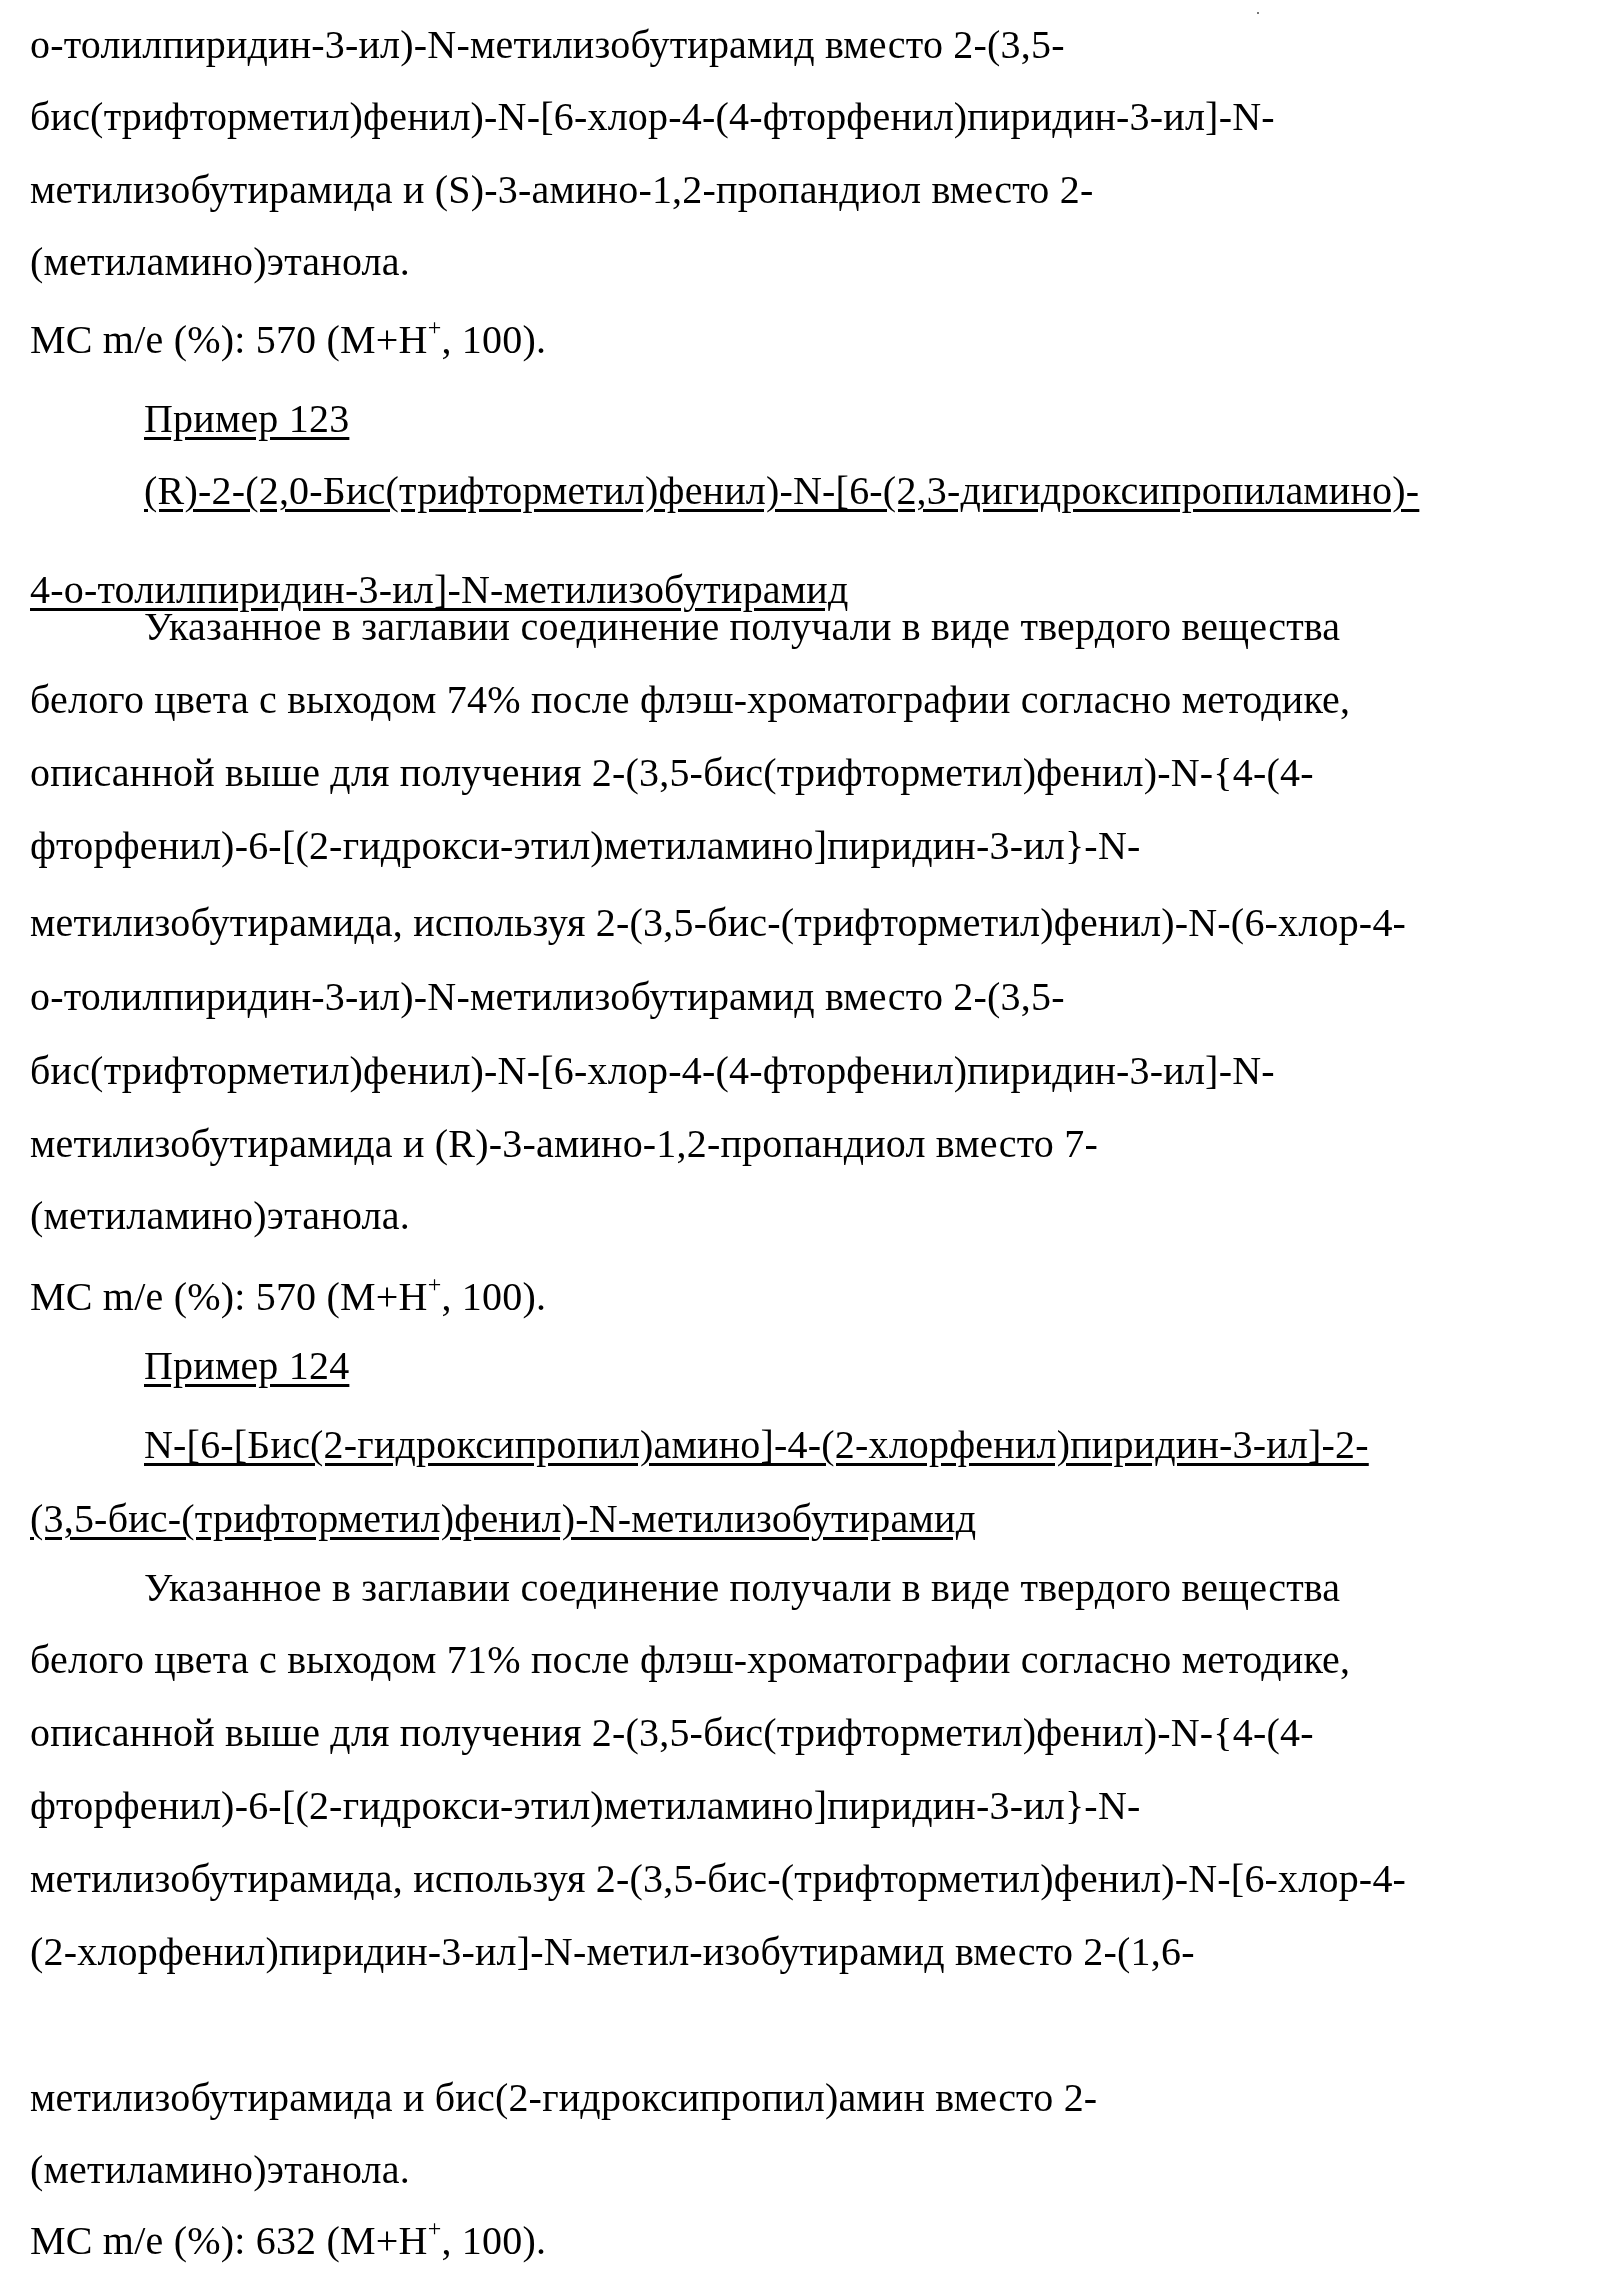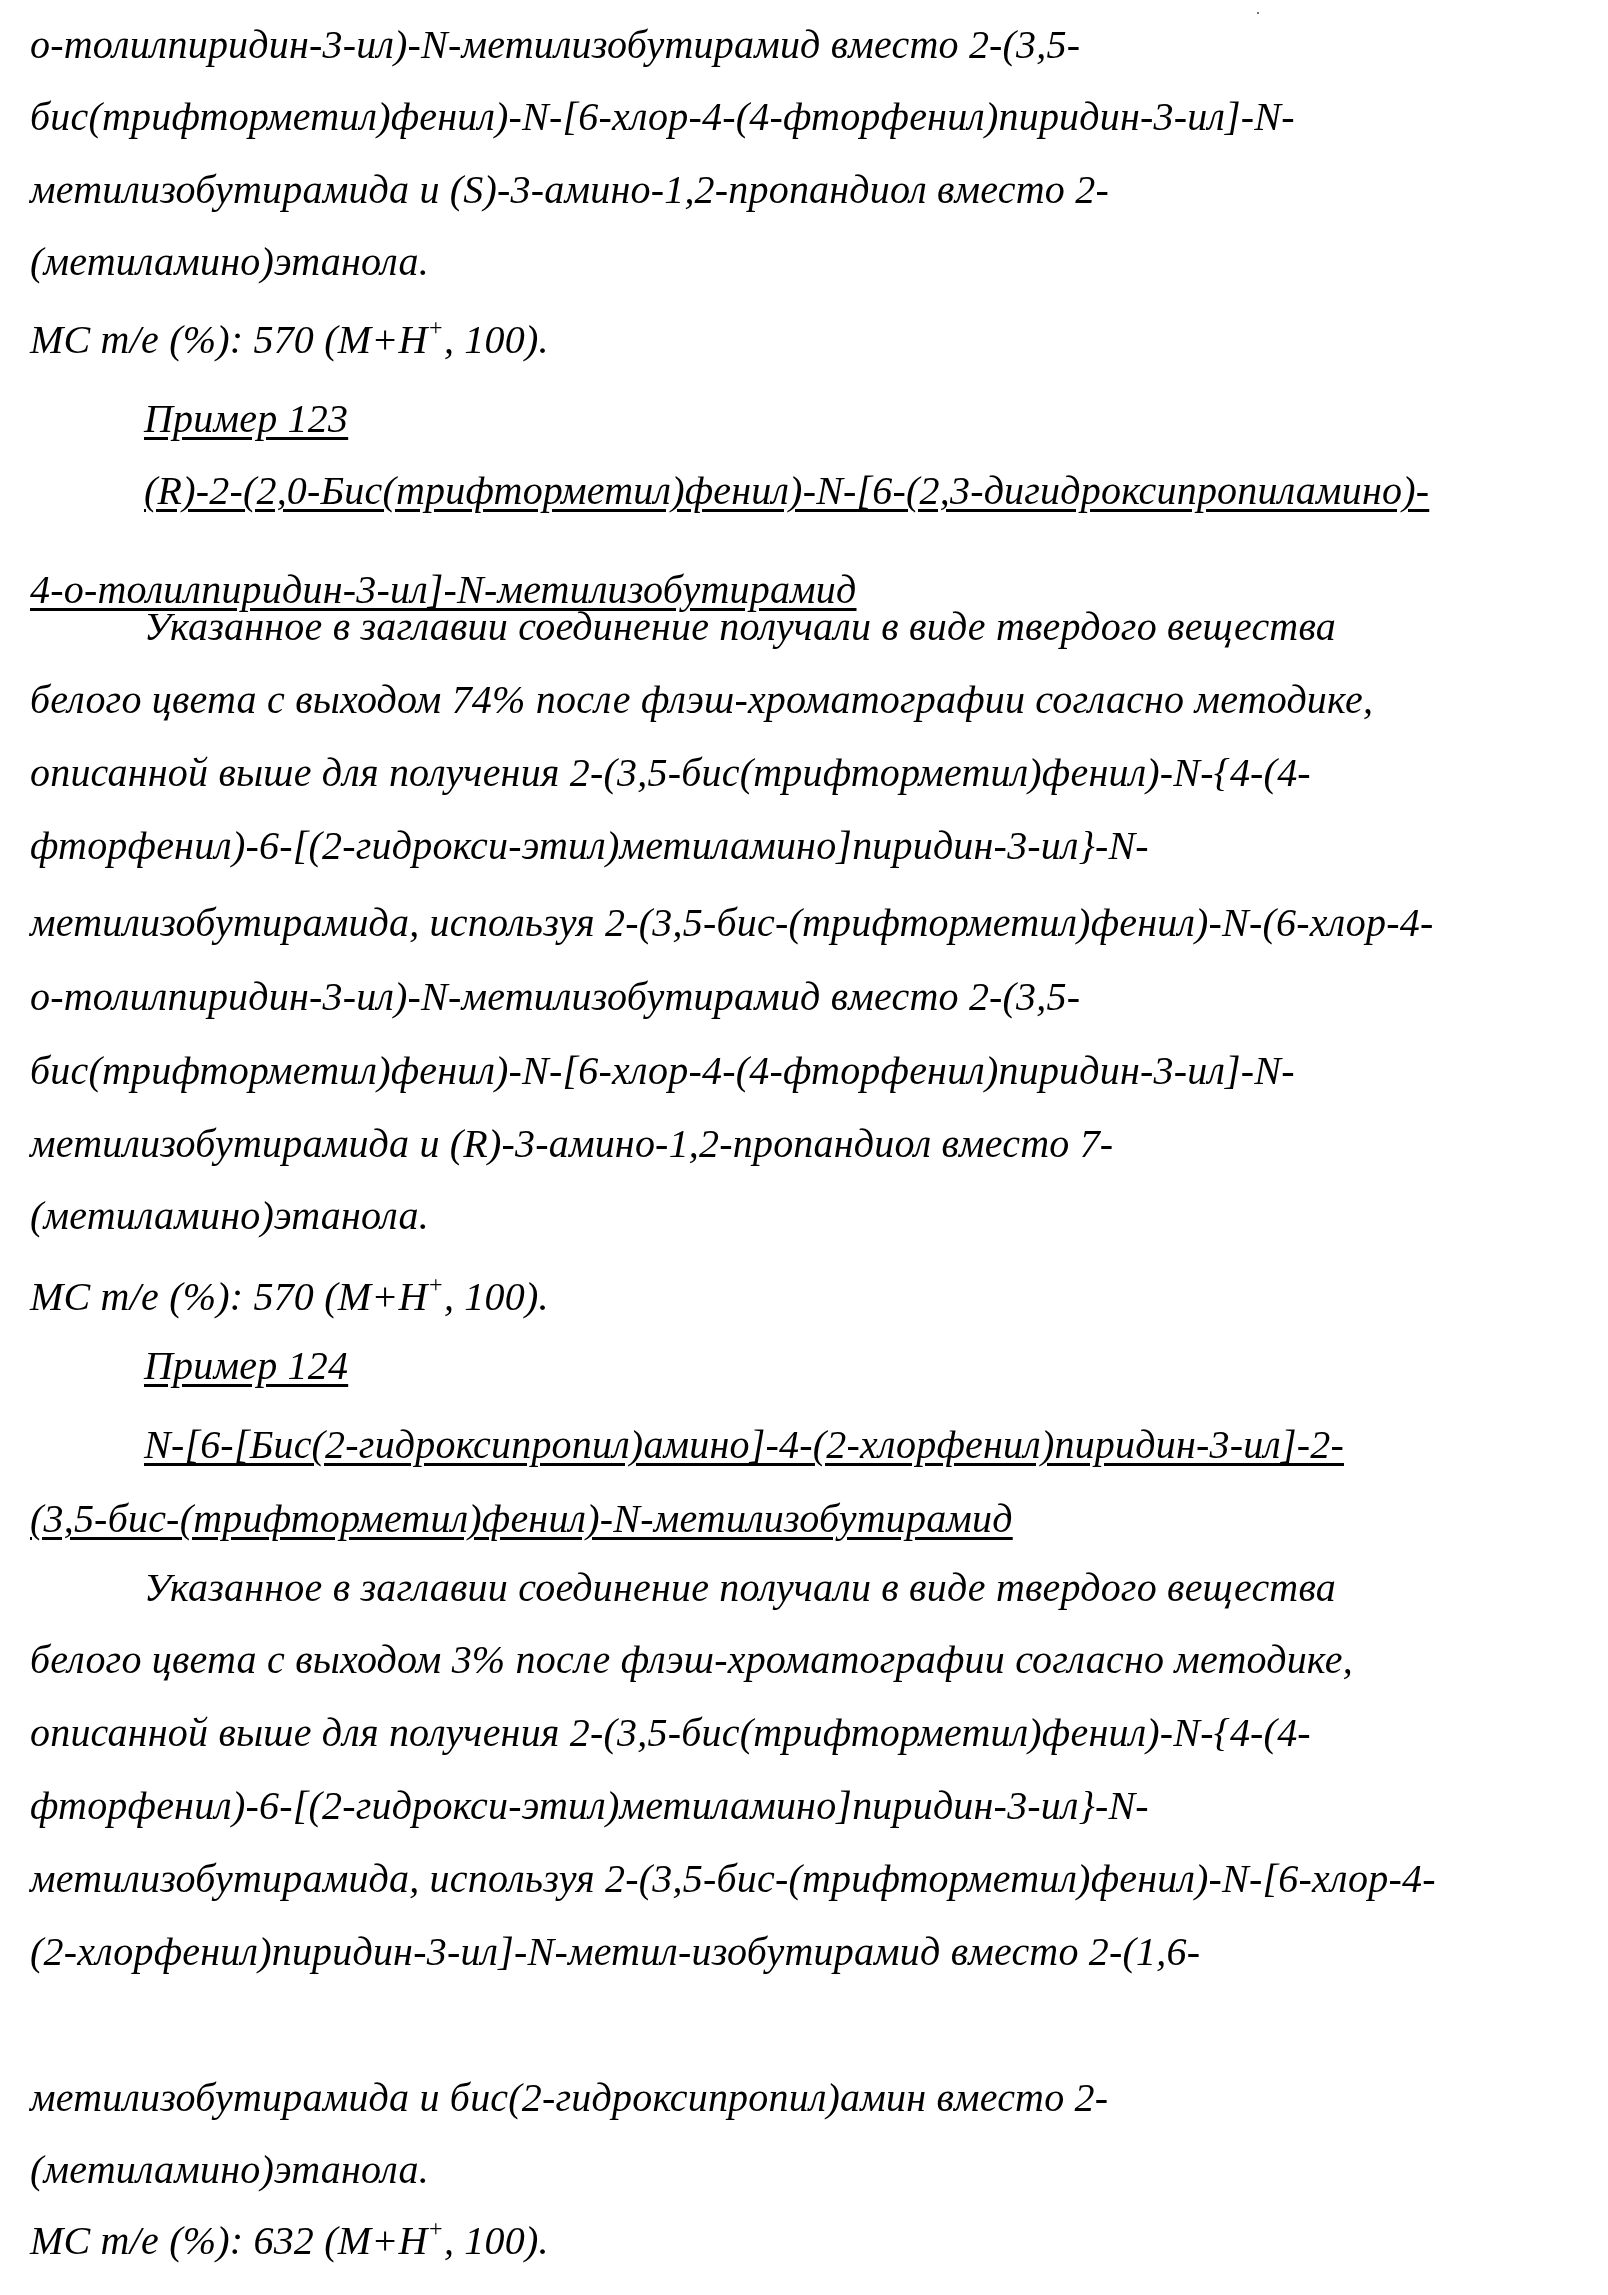--- a/index.html
+++ b/index.html
@@ -14,21 +14,20 @@
     overflow: hidden;
     font-family: "Liberation Serif", "DejaVu Serif", serif;
     color: #000000;
   }
   .page {
     position: absolute;
     left: 0; top: 0;
     width: 1608px;
     height: 1625px;
     background: #ffffff;
-    font-style: italic;
   }
   .line {
     position: absolute;
     left: 30px;
     white-space: nowrap;
     font-size: 40px;
     line-height: 40px;
     height: 40px;
     letter-spacing: 0.2px;
   }
@@ -77,21 +76,21 @@
   <div class="line" style="top:977px">о-толилпиридин-3-ил)-N-метилизобутирамид вместо 2-(3,5-</div>
   <div class="line" style="top:1051px">бис(трифторметил)фенил)-N-[6-хлор-4-(4-фторфенил)пиридин-3-ил]-N-</div>
   <div class="line" style="top:1124px">метилизобутирамида и (R)-3-амино-1,2-пропандиол вместо 7-</div>
   <div class="line" style="top:1196px">(метиламино)этанола.</div>
   <div class="line" style="top:1277px"><span>МС m/e (%): 570 (M+H</span><sup>+</sup><span>, 100).</span></div>
 
   <div class="line indent u" style="top:1346px">Пример 124</div>
   <div class="line indent u" style="top:1425px">N-[6-[Бис(2-гидроксипропил)амино]-4-(2-хлорфенил)пиридин-3-ил]-2-</div>
   <div class="line u" style="top:1499px">(3,5-бис-(трифторметил)фенил)-N-метилизобутирамид</div>
   <div class="line indent" style="top:1568px">Указанное в заглавии соединение получали в виде твердого вещества</div>
-  <div class="line" style="top:1640px">белого цвета с выходом 3% после флэш-хроматографии согласно методике,</div>
+  <div class="line" style="top:1640px">белого цвета с выходом 71% после флэш-хроматографии согласно методике,</div>
   <div class="line" style="top:1713px">описанной выше для получения 2-(3,5-бис(трифторметил)фенил)-N-{4-(4-</div>
   <div class="line" style="top:1786px">фторфенил)-6-[(2-гидрокси-этил)метиламино]пиридин-3-ил}-N-</div>
   <div class="line" style="top:1859px">метилизобутирамида, используя 2-(3,5-бис-(трифторметил)фенил)-N-[6-хлор-4-</div>
   <div class="line" style="top:1932px">(2-хлорфенил)пиридин-3-ил]-N-метил-изобутирамид вместо 2-(1,6-</div>
   <div class="line" style="top:2078px">метилизобутирамида и бис(2-гидроксипропил)амин вместо 2-</div>
   <div class="line" style="top:2150px">(метиламино)этанола.</div>
   <div class="line" style="top:2221px"><span>МС m/e (%): 632 (M+H</span><sup>+</sup><span>, 100).</span></div>
 </div>
 
 

